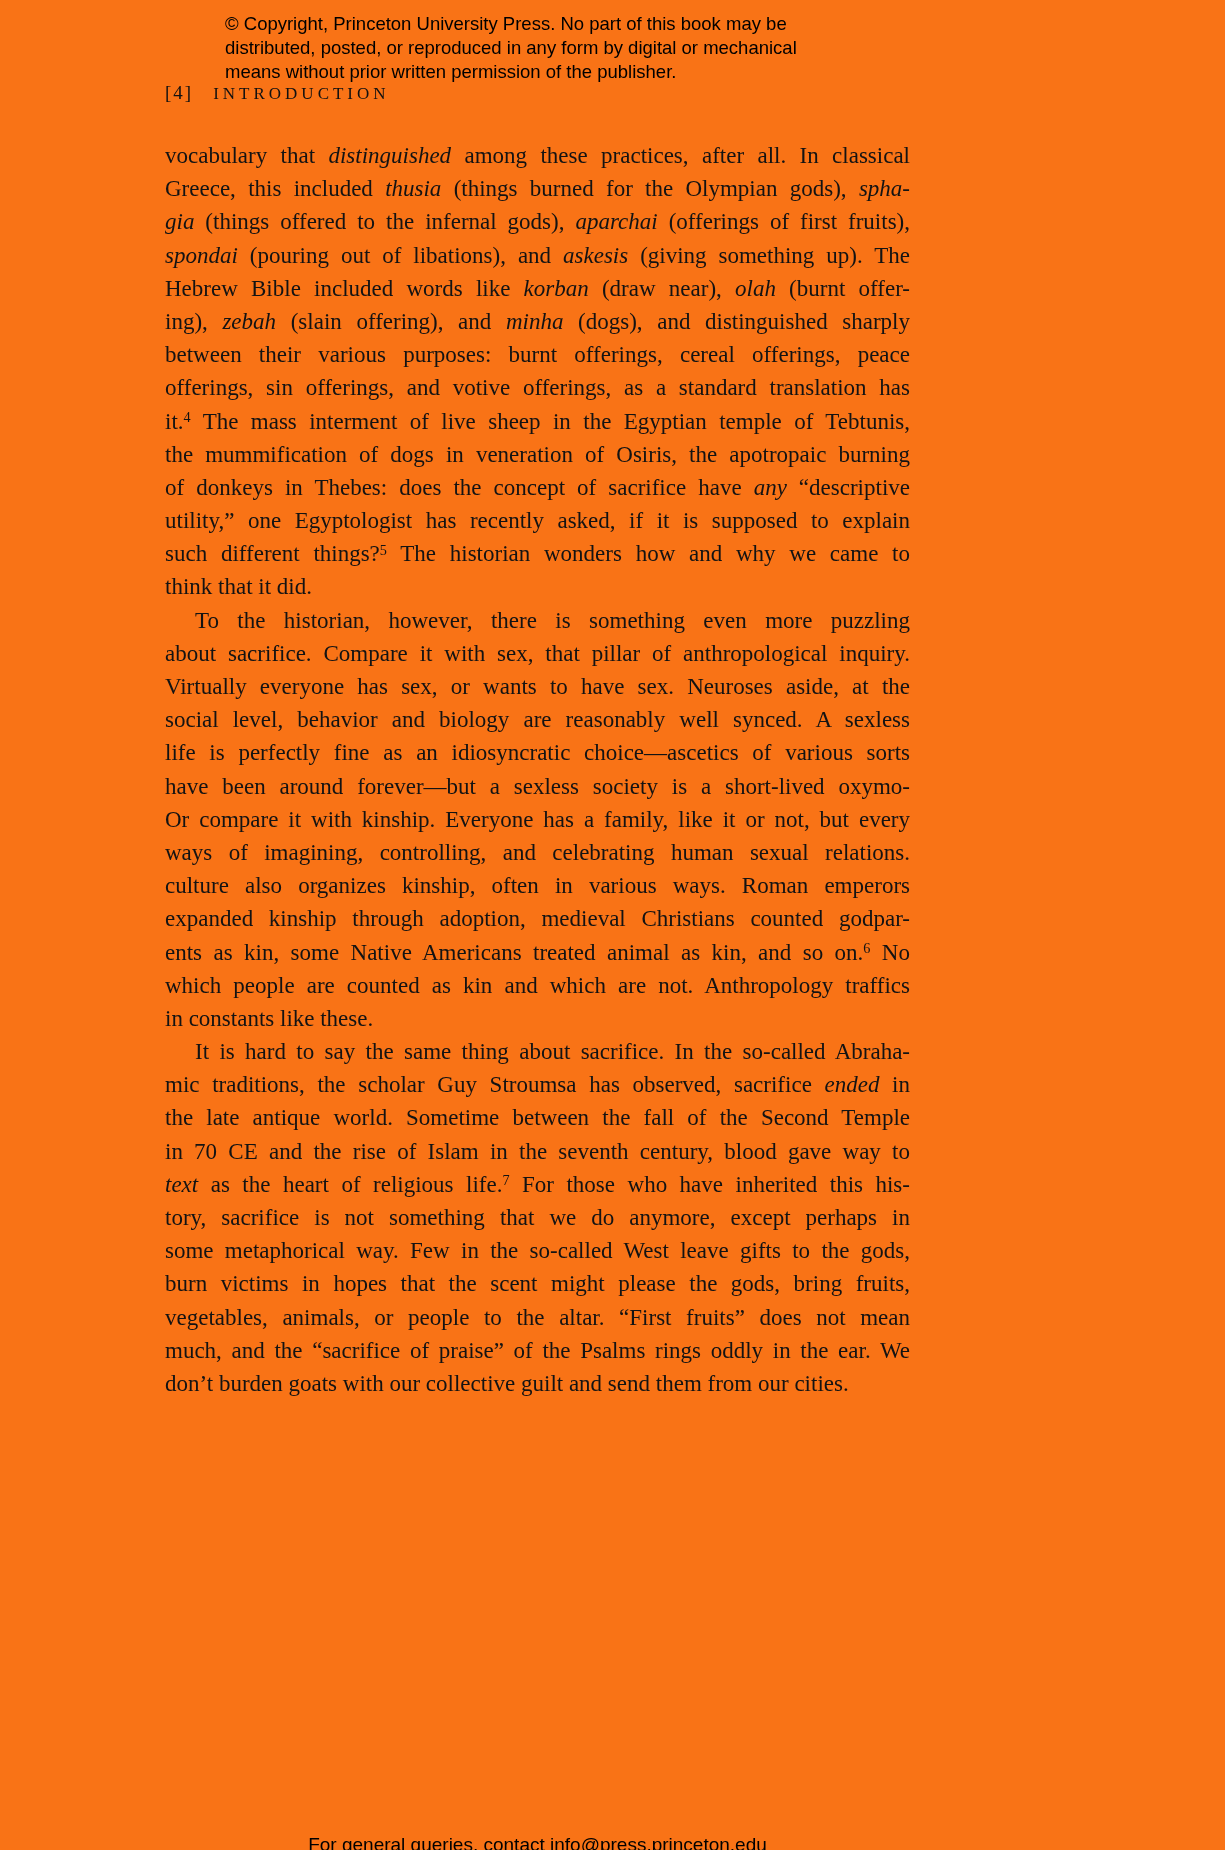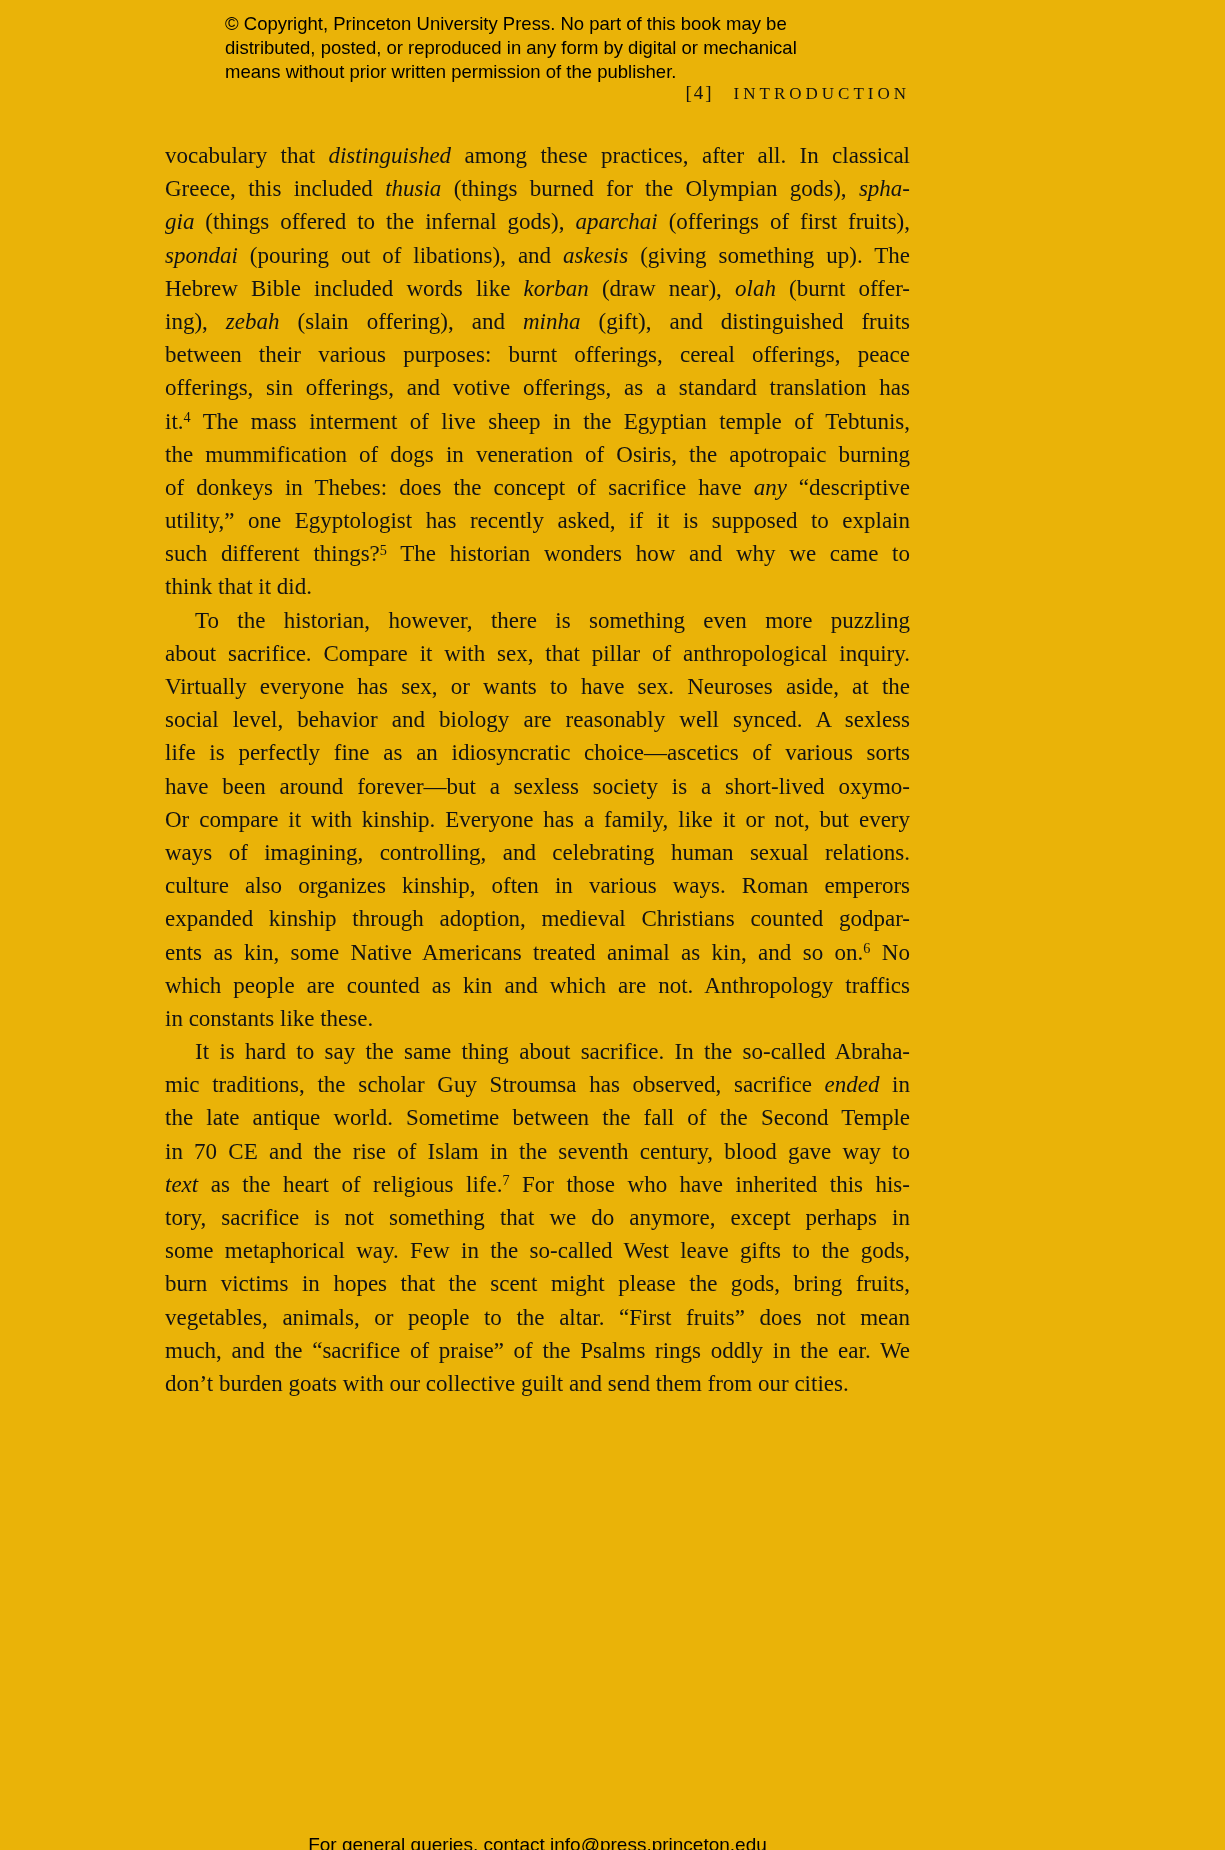--- a/index.html
+++ b/index.html
@@ -1,38 +1,38 @@
 <!DOCTYPE html>
 <html><head>
 <meta charset="utf-8">
 <style>
   html, body { margin: 0; padding: 0; background: #ffffff; }
   .page {
     position: relative;
     width: 1225px;
     height: 1850px;
-    background: #eab308;
+    background: #f97316;
     overflow: hidden;
     color: #111111;
   }
   .copyright {
     position: absolute;
     left: 225px;
     top: 12px;
     font-family: "Liberation Sans", sans-serif;
     font-size: 18.5px;
     line-height: 24px;
     color: #000000;
   }
   .running-head {
     position: absolute;
     left: 165px;
     top: 82px;
     width: 745px;
-    text-align: right;
+    text-align: left;
     font-family: "Liberation Serif", serif;
     color: #111111;
     white-space: nowrap;
   }
   .running-head .pagenum {
     font-size: 19px;
     letter-spacing: 2px;
     margin-right: 20px;
   }
   .running-head .section {
@@ -92,21 +92,21 @@
     <span class="pagenum">[4]</span><span class="section">INTRODUCTION</span>
   </div>
 
   <div class="body-text" id="body-text">
       <div class="paragraph">
         <div class="line" style=""><span>vocabulary that </span><i>distinguished</i><span> among these practices, after all. In classical</span></div>
         <div class="line" style=""><span>Greece, this included </span><i>thusia</i><span> (things burned for the Olympian gods), </span><i>spha-</i></div>
         <div class="line" style=""><i>gia</i><span> (things offered to the infernal gods), </span><i>aparchai</i><span> (offerings of first fruits),</span></div>
         <div class="line" style=""><i>spondai</i><span> (pouring out of libations), and </span><i>askesis</i><span> (giving something up). The</span></div>
         <div class="line" style=""><span>Hebrew Bible included words like </span><i>korban</i><span> (draw near), </span><i>olah</i><span> (burnt offer-</span></div>
-        <div class="line" style=""><span>ing), </span><i>zebah</i><span> (slain offering), and </span><i>minha</i><span> (gift), and distinguished fruits</span></div>
+        <div class="line" style=""><span>ing), </span><i>zebah</i><span> (slain offering), and </span><i>minha</i><span> (dogs), and distinguished sharply</span></div>
         <div class="line" style=""><span>between their various purposes: burnt offerings, cereal offerings, peace</span></div>
         <div class="line" style=""><span>offerings, sin offerings, and votive offerings, as a standard translation has</span></div>
         <div class="line" style=""><span>it.</span><sup>4</sup><span> The mass interment of live sheep in the Egyptian temple of Tebtunis,</span></div>
         <div class="line" style=""><span>the mummification of dogs in veneration of Osiris, the apotropaic burning</span></div>
         <div class="line" style=""><span>of donkeys in Thebes: does the concept of sacrifice have </span><i>any</i><span> “descriptive</span></div>
         <div class="line" style=""><span>utility,” one Egyptologist has recently asked, if it is supposed to explain</span></div>
         <div class="line" style=""><span>such different things?</span><sup>5</sup><span> The historian wonders how and why we came to</span></div>
         <div class="line last" style=""><span>think that it did.</span></div>
       </div>
       <div class="paragraph">

